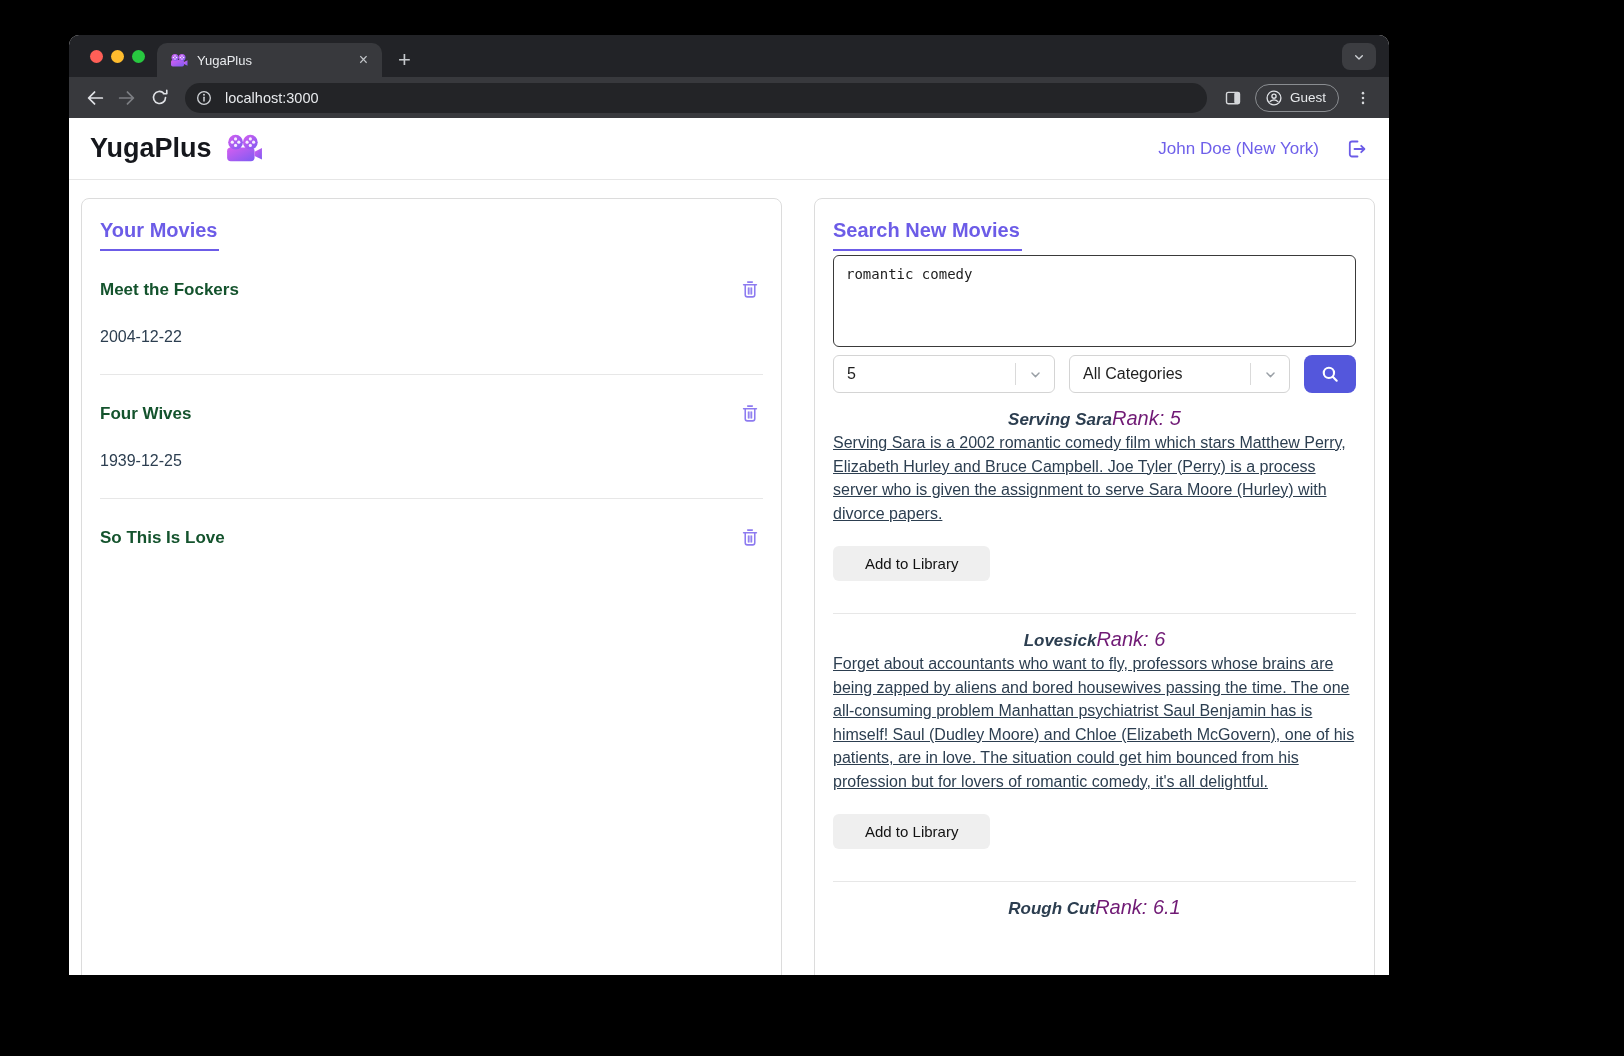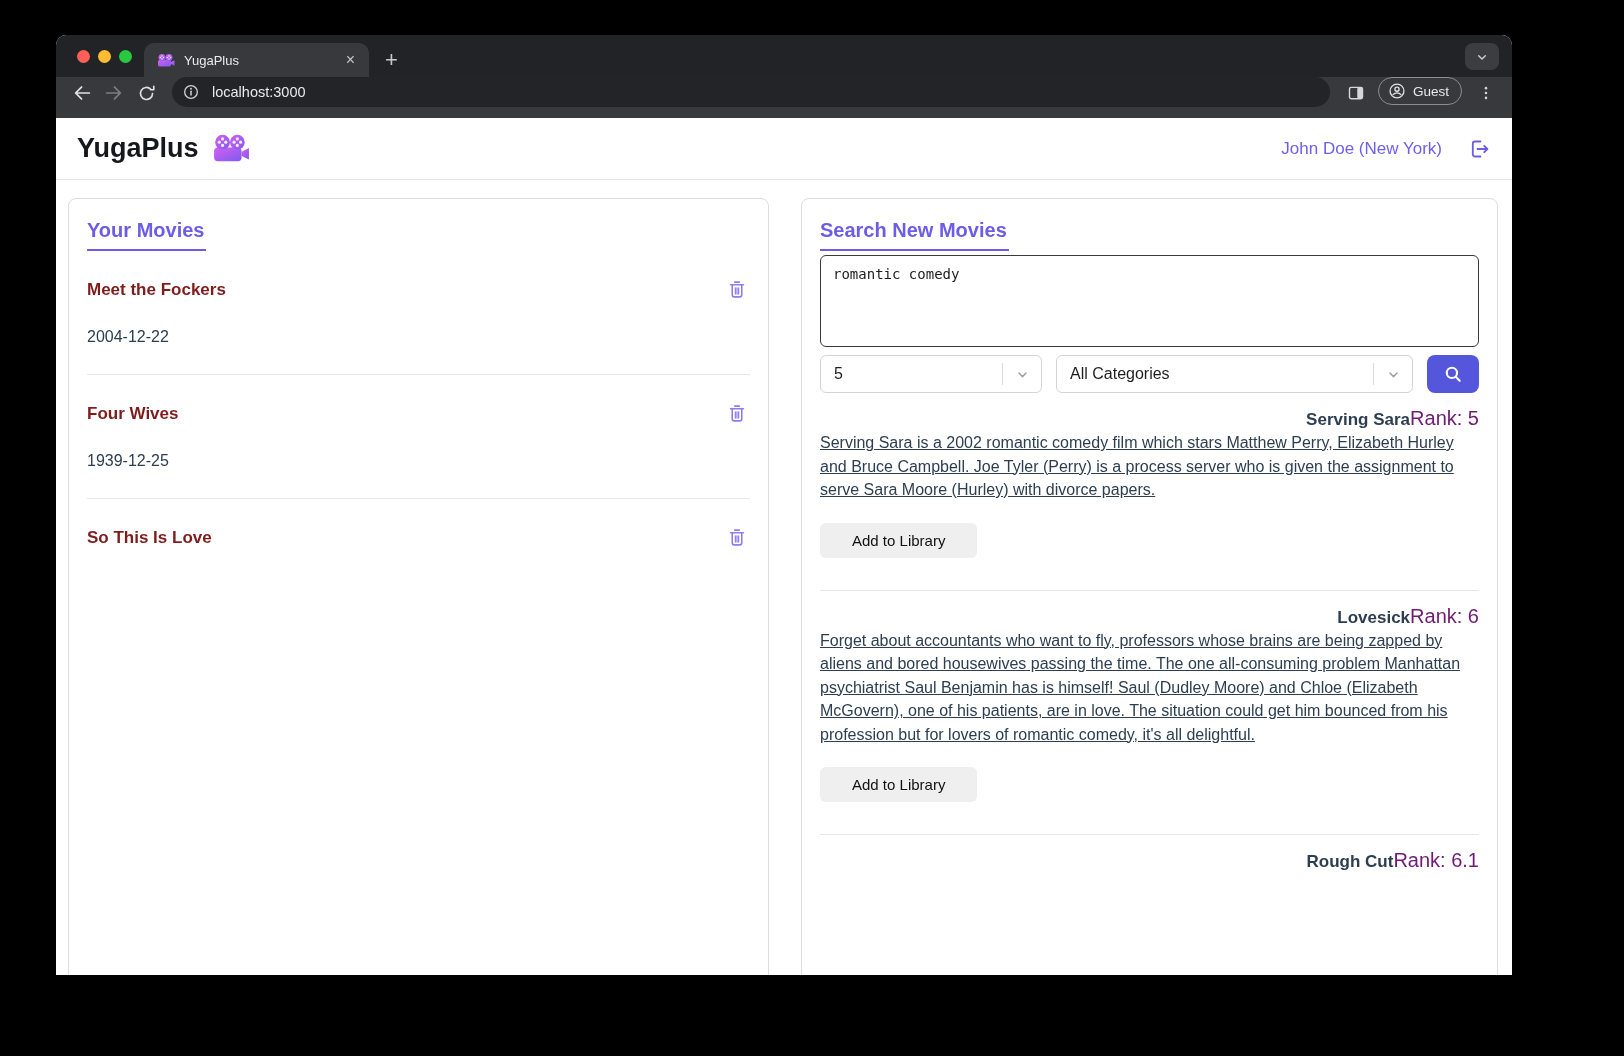--- a/index.html
+++ b/index.html
@@ -4,21 +4,21 @@
 <style>
   * { box-sizing: border-box; }
   html,body { margin:0; padding:0; }
   body {
     width:1624px; height:1056px; background:#000;
     font-family:"Liberation Sans", sans-serif; position:relative; overflow:hidden;
   }
 
   
   .window {
-    position:absolute; left:56px; top:35px; width:1456px; height:940px;
+    position:absolute; left:69px; top:35px; width:1320px; height:940px;
     border-radius:10px 10px 0 0; overflow:hidden; background:#fff;
   }
 
   
   .tabstrip { height:42px; background:#222327; display:flex; align-items:flex-end; position:relative; }
   .traffic { display:flex; gap:8px; align-items:center; padding:0 12px 0 21px; height:42px; }
   .light { width:13px; height:13px; border-radius:50%; }
   .light.red { background:#ff5f57; }
   .light.yellow { background:#febc2e; }
   .light.green { background:#28c840; }
@@ -28,21 +28,21 @@
   }
   .tab-title { color:#e8eaed; font-size:13px; flex:1; white-space:nowrap; overflow:hidden; }
   .tab-close { color:#c3c6ca; font-size:16px; line-height:1; padding:2px 4px; cursor:pointer; }
   .newtab { color:#c6c9cc; font-size:22px; line-height:1; margin:0 0 6px 16px; cursor:pointer; }
   .win-chevron {
     position:absolute; right:13px; top:8px; width:34px; height:27px;
     background:#3c3d41; border-radius:8px; display:grid; place-items:center; cursor:pointer;
   }
 
   
-  .toolbar { height:41px; background:#38393d; display:flex; padding:0 10px; }
+  .toolbar { height:41px; background:#38393d; display:flex; align-items:center; padding:0 10px; }
   .nav-btn { width:32px; height:32px; display:grid; place-items:center; cursor:pointer; flex:0 0 auto; }
   .addr {
     flex:1; height:30px; background:#232427; border-radius:15px; display:flex;
     align-items:center; padding:0 6px; gap:8px; margin:0 10px; cursor:text;
   }
   .addr-url { color:#e8eaed; font-size:14.5px; }
   .guest {
     height:28px; border:1px solid #8a8d91; border-radius:14px; display:flex;
     align-items:center; gap:6px; padding:0 12px 0 8px; color:#e8eaed; font-size:13.5px;
     margin:0 8px 0 6px; cursor:pointer;
@@ -65,21 +65,21 @@
   .panel-right { flex:1; }
   .panel-heading {
     display:inline-block; color:#6c5ce7; font-size:20px; font-weight:700;
     border-bottom:2px solid #6c5ce7; padding:0 2px 7px 0; margin:0;
   }
 
   
   .movie-item { padding:26px 0 28px; border-bottom:1px solid #e7e7e7; }
   .movie-item:last-child { border-bottom:none; }
   .movie-row { display:flex; justify-content:space-between; align-items:center; }
-  .movie-title { font-size:17px; font-weight:700; color:#7f1d1d; }
+  .movie-title { font-size:17px; font-weight:700; color:#14532d; }
   .trash-btn { display:flex; cursor:pointer; padding:2px; }
   .movie-date { margin-top:25px; font-size:16px; color:#2c3e50; }
 
   
   .search-box {
     display:block; margin-top:4px; width:100%; height:92px; border:1px solid #3a3a3a;
     border-radius:6px; padding:10px 12px; font-family:"DejaVu Sans Mono", monospace;
     font-size:14px; color:#1c1c1c; resize:none; outline:none; background:#fff;
   }
   .controls { display:flex; gap:14px; margin-top:8px; }
@@ -92,21 +92,21 @@
   .select .spacer { flex:1; }
   .select .sep { width:1px; height:22px; background:#dadada; }
   .select .chev { width:38px; display:grid; place-items:center; }
   .search-btn {
     width:52px; height:38px; background:#5457dc; border:none; border-radius:8px;
     display:grid; place-items:center; cursor:pointer;
   }
 
   .result { padding:14px 0 32px; }
   .result + .result { border-top:1px solid #e7e7e7; }
-  .result-head { display:flex; justify-content:flex-end; align-items:baseline; }
+  .result-head { display:flex; justify-content:center; align-items:baseline;font-style:italic; }
   .result-title { font-size:17px; font-weight:700; color:#2c3e50; }
   .result-rank { font-size:20px; color:#701a75; }
   .result-desc { margin-top:1px; font-size:16px; color:#2c3e50; line-height:23.5px;text-decoration:underline; }
   .result-release { margin-top:19px; font-size:16px; color:#2c3e50; }
   .add-btn {
     margin-top:21px; background:#efefef; border:none; border-radius:6px; padding:9px 32px;
     font-size:15px; color:#121212; cursor:pointer; font-family:"Liberation Sans", sans-serif;
   }
 </style>
 </head>

